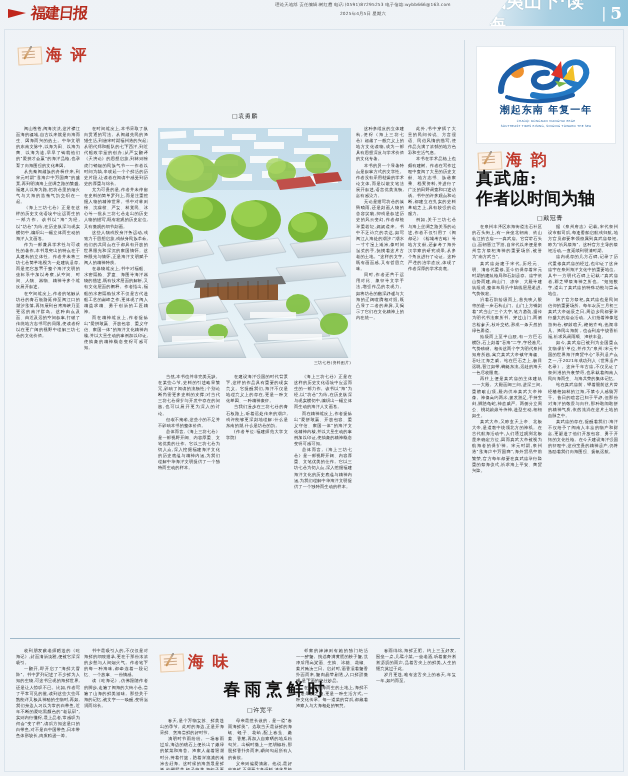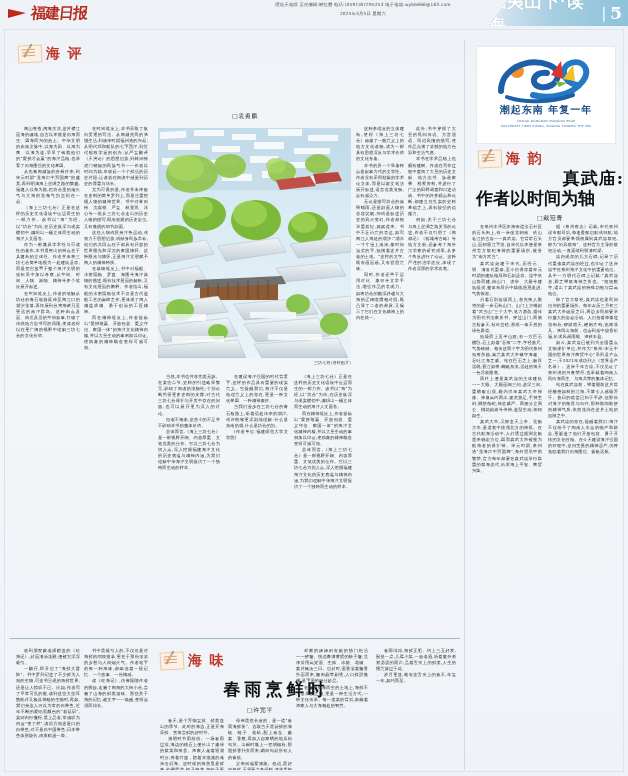--- a/index.html
+++ b/index.html
@@ -73,22 +73,22 @@
   .sec-ico:before{
     content:"";position:absolute;left:3px;top:3px;width:13px;height:1px;
     background:#cda887;box-shadow:0 3px 0 #cda887,0 6px 0 #cda887;
   }
   .sec-ico:after{
     content:"";position:absolute;left:8px;top:-3px;width:2px;height:15px;
     background:linear-gradient(180deg,#8a8a8a 0%,#d9b38c 35%,#c98f4e 100%);
     transform:rotate(32deg);border-radius:1px;
   }
   .sec-name{
-    font-family:Liberation Serif, serif;
-    font-size:14px;font-weight:bold;color:#c0392b;
+    font-family:Liberation Sans, sans-serif;
+    font-size:16px;font-weight:bold;color:#c0392b;
     letter-spacing:2px;white-space:nowrap;
   }
 
   
   .headline{
     font-family:"DejaVu Serif","Liberation Serif",serif;
     font-weight:bold;color:#111;text-align:center;
     letter-spacing:6px;
   }
   .h-main{font-size:27px;line-height:32px;}
@@ -355,21 +355,21 @@
     </div>
     <div class="logo-py">CHAOQI DONGNAN XIANGHAI ERGE</div>
     <div class="logo-py">SOUTHEAST TIDES RISING, SINGING TOWARD THE SEA</div>
   </div>
 
   <div class="sec-tag" style="position:absolute;left:478px;top:150px;">
     <span class="sec-ico"></span>
     <span class="sec-name">海 韵</span>
   </div>
 
-  <div class="headline" style="position:absolute;left:476px;top:168px;width:148px;font-size:17px;line-height:21px;letter-spacing:1px;text-align:right;">真武庙:</div>
+  <div class="headline" style="position:absolute;left:476px;top:168px;width:148px;font-size:17px;line-height:21px;letter-spacing:1px;text-align:left;">真武庙:</div>
   <div class="headline" style="position:absolute;left:476px;top:188px;width:148px;font-size:17px;line-height:21px;letter-spacing:0px;text-align:left;">作者以时间为轴</div>
   <div class="byline" style="position:absolute;left:476px;top:210px;width:148px;text-align:center;">□戴冠青</div>
 
   <div class="col" style="left:472px;top:224px;width:70px;height:546px;">
     <p>在泉州丰泽区东海街道法石社区的石头街上,有一座坐北朝南、依山临江的古庙——真武庙。它背靠石头山,面朝晋江下游,自宋代以来便是泉州官方祭祀海神的重要场所,被誉为"南方武当"。</p>
     <p>真武庙始建于宋代,历经元、明、清各代重修,至今仍保存着宋元时期的建筑格局和石刻遗存。庙宇依山势而建,由山门、凉亭、大殿等建筑组成,整体布局沿中轴线层层递进,气势恢宏。</p>
     <p>沿着石阶拾级而上,首先映入眼帘的是一座石构山门。山门上方镌刻着"武当山"三个大字,笔力遒劲,据传为明代书法家所书。穿过山门,两侧古榕参天,枝叶交错,形成一条天然的绿色甬道。</p>
     <p>拾级而上至半山腰,有一方巨石横卧,石上刻着"吞海"二字,字径逾尺,气势磅礴。相传这两个字为明代泉州知府所题,寓意真武大帝镇守海疆、吞吐江海之威。站在巨石之上,极目远眺,晋江如带,蜿蜒东流,远处的海天一色尽收眼底。</p>
     <p>再往上便是真武庙的主体建筑——大殿。大殿面阔三间,进深三间,重檐歇山顶,殿内供奉真武大帝神像。神像高约两米,披发跣足,手持宝剑,脚踏龟蛇,神态威严。两侧分立周公、桃花娘娘等侍神,造型生动,栩栩如生。</p>
     <p>真武大帝,又称玄天上帝、北极大帝,是道教中统领北方的神祇。在古代航海活动中,人们通过观测北极星来确定方位,因而真武大帝被视为航海者的保护神。宋元时期,泉州港"涨海声中万国商",海外贸易空前繁荣,官方每年都要在真武庙举行隆重的祭海仪式,祈求海上平安、商贸兴隆。</p>

